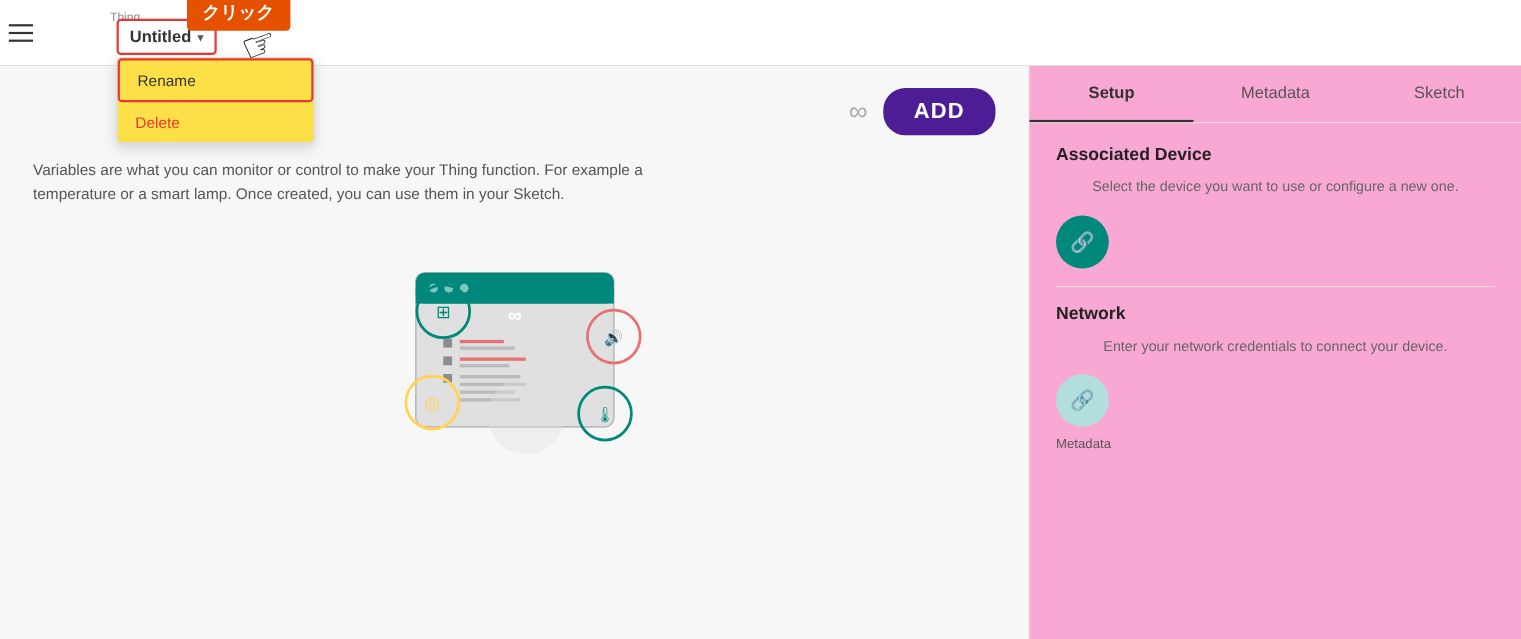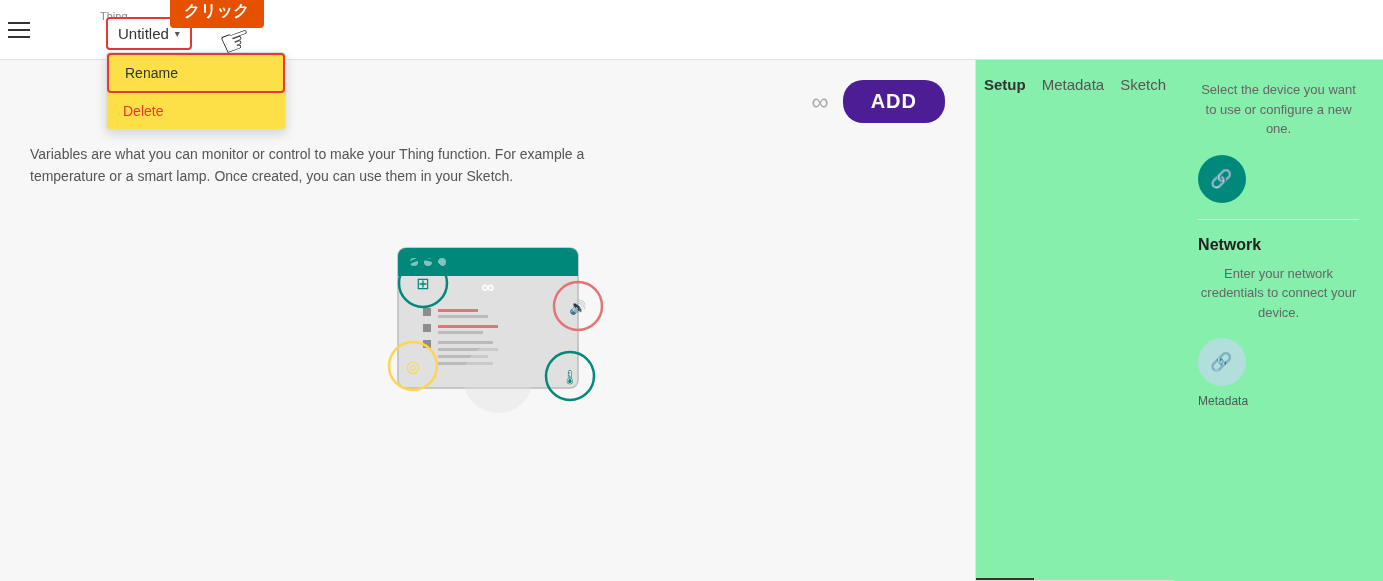--- a/index.html
+++ b/index.html
@@ -52,21 +52,21 @@
       position: relative;
       margin-left: 50px;
       margin-top: 8px;
     }
 
     .title-btn {
       display: flex;
       align-items: center;
       gap: 6px;
       font-size: 15px;
-      font-weight: 400;
+      font-weight: 700;
       color: #333;
       cursor: pointer;
       border: 2px solid #e53935;
       border-radius: 4px;
       padding: 6px 10px;
       background: #fff;
       outline: none;
     }
 
     .title-btn .chevron {
@@ -174,25 +174,25 @@
     
     .illustration {
       display: flex;
       justify-content: center;
       align-items: center;
       margin-top: 10px;
     }
 
     
     .right-panel {
-      width: 408px;
-      background: #86efac;
+      width: 448px;
+      background: #f9a8d4;
       border-left: 1px solid #e0e0e0;
       display: flex;
-      flex-direction: row;
+      flex-direction: column;
     }
 
     .tabs-row {
       display: flex;
       border-bottom: 1px solid #e0e0e0;
     }
 
     .tab {
       flex: 1;
       text-align: center;
@@ -352,20 +352,21 @@
   <div class="right-panel">
     <div class="tabs-row">
       <div class="tab active">Setup</div>
       <div class="tab">Metadata</div>
       <div class="tab">Sketch</div>
     </div>
 
     <div class="panel-content">
 
       <div>
+        <div class="section-title">Associated Device</div>
         <p class="section-desc">Select the device you want to use or configure a new one.</p>
         <div class="link-btn">
           <span class="link-icon">🔗</span>
         </div>
       </div>
 
       <hr class="divider">
 
       <div>
         <div class="section-title">Network</div>

